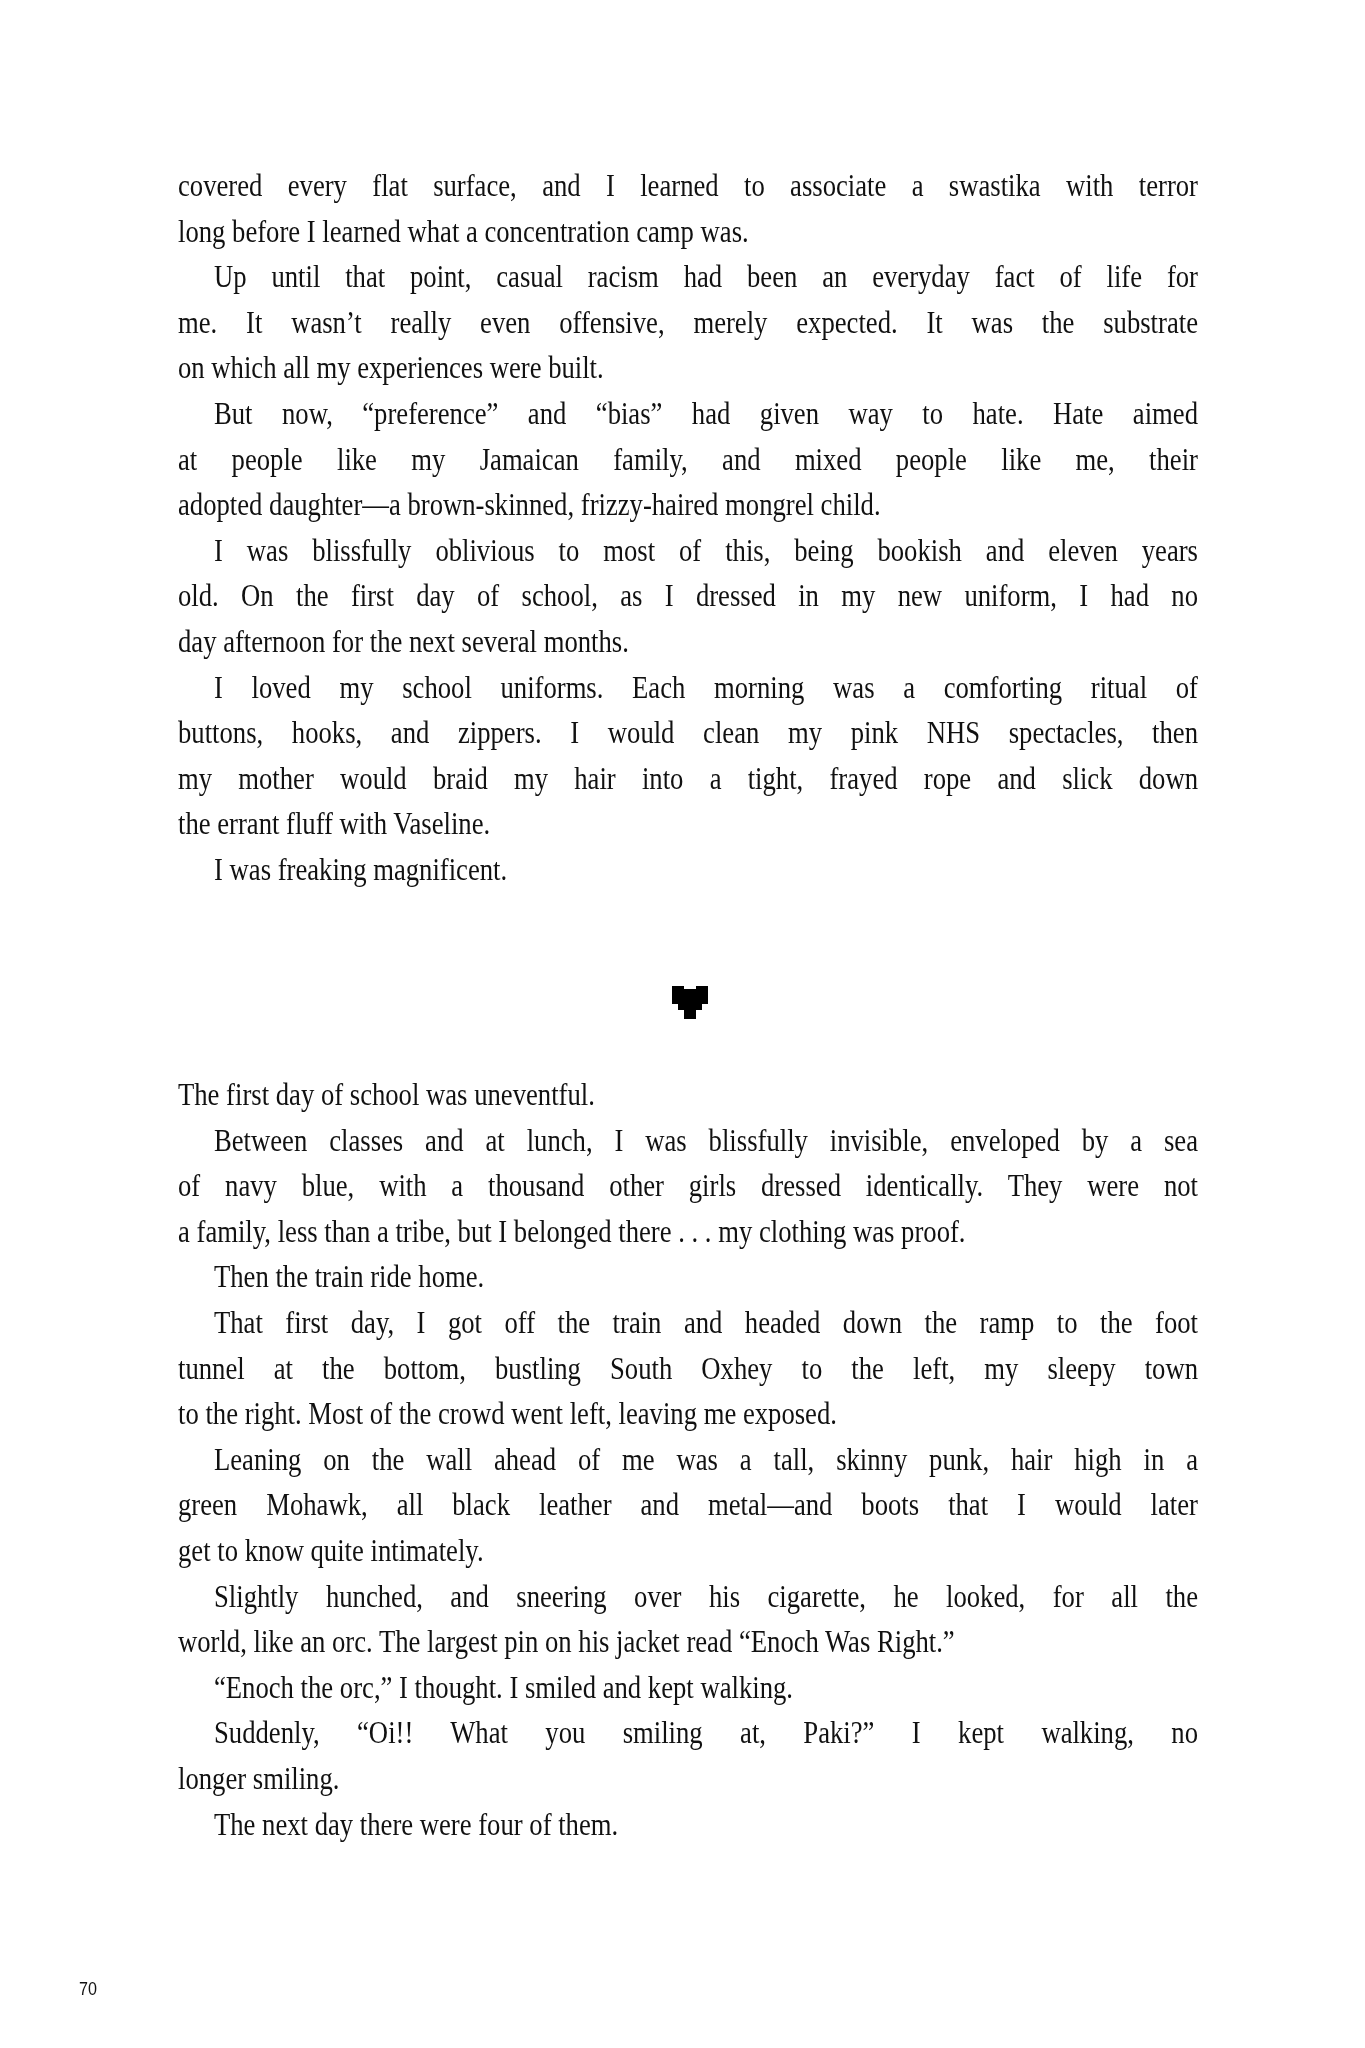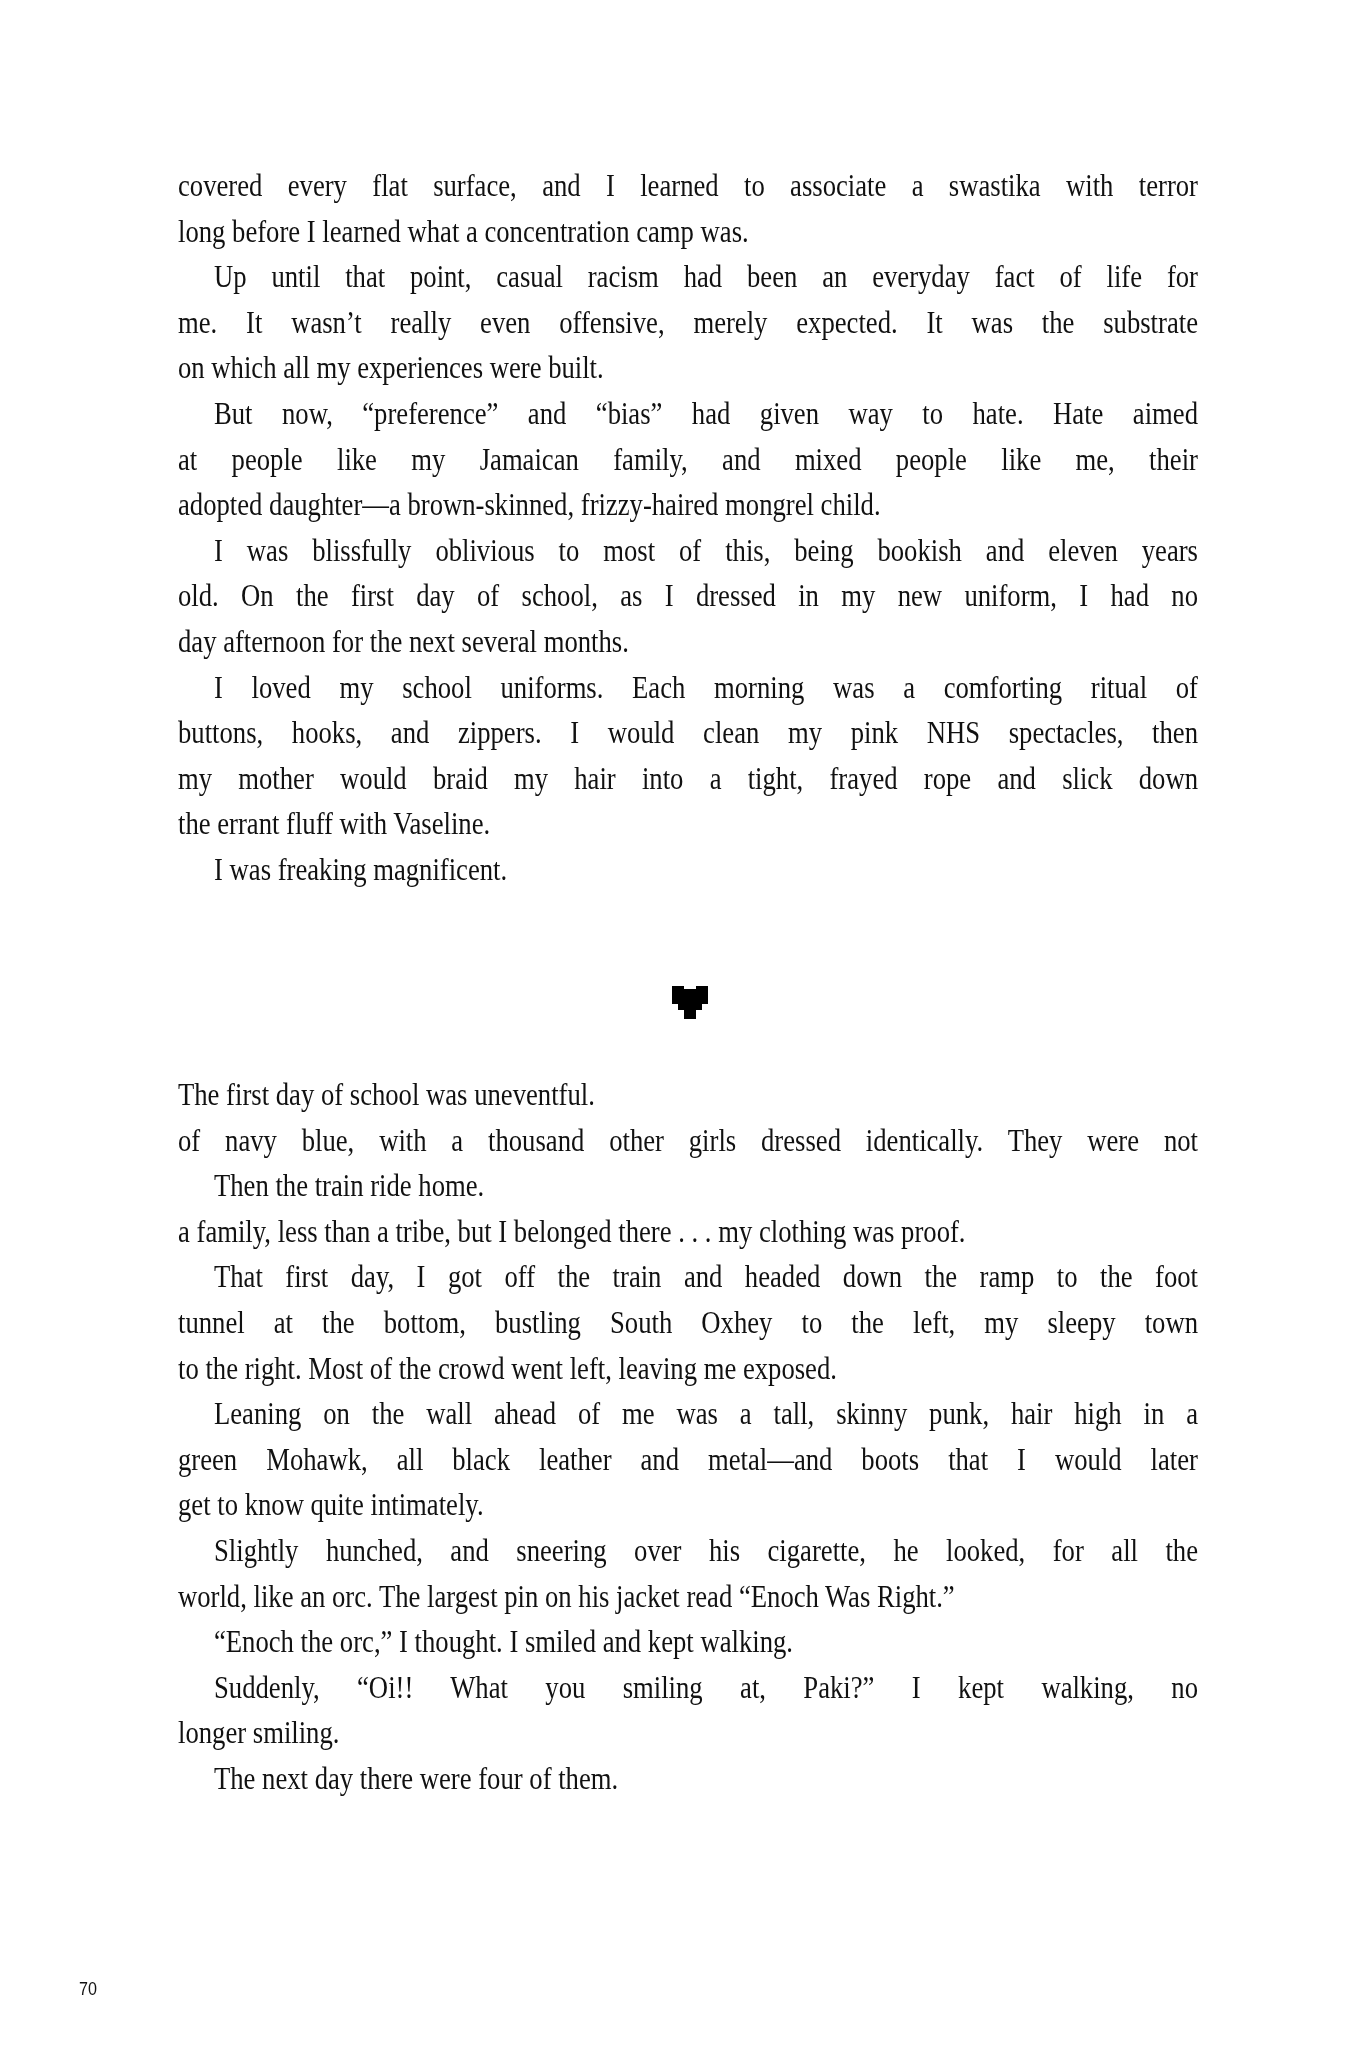--- a/index.html
+++ b/index.html
@@ -51,23 +51,24 @@
       <rect x="4" y="0" width="2" height="1" fill="#000"></rect>
       <rect x="0" y="1" width="6" height="2" fill="#000"></rect>
       <rect x="1" y="3" width="4" height="1" fill="#000"></rect>
       <rect x="2" y="4" width="2" height="1.5" fill="#000"></rect>
       <rect x="2" y="0.5" width="2" height="0.5" fill="#000"></rect>
     </svg>
   </div>
 
   <div class="block" id="bottom-block">
       <div class="line last"><span>The first day of school was uneventful.</span></div>
+      <div class="line indent"><span>Between classes and at lunch, I was blissfully invisible, enveloped by a sea</span></div>
       <div class="line"><span>of navy blue, with a thousand other girls dressed identically. They were not</span></div>
+      <div class="line last"><span>a family, less than a tribe, but I belonged there . . . my clothing was proof.</span></div>
       <div class="line indent last"><span>Then the train ride home.</span></div>
-      <div class="line last"><span>a family, less than a tribe, but I belonged there . . . my clothing was proof.</span></div>
       <div class="line indent"><span>That first day, I got off the train and headed down the ramp to the foot</span></div>
       <div class="line"><span>tunnel at the bottom, bustling South Oxhey to the left, my sleepy town</span></div>
       <div class="line last"><span>to the right. Most of the crowd went left, leaving me exposed.</span></div>
       <div class="line indent"><span>Leaning on the wall ahead of me was a tall, skinny punk, hair high in a</span></div>
       <div class="line"><span>green Mohawk, all black leather and metal—and boots that I would later</span></div>
       <div class="line last"><span>get to know quite intimately.</span></div>
       <div class="line indent"><span>Slightly hunched, and sneering over his cigarette, he looked, for all the</span></div>
       <div class="line last"><span>world, like an orc. The largest pin on his jacket read “Enoch Was Right.”</span></div>
       <div class="line indent last"><span>“Enoch the orc,” I thought. I smiled and kept walking.</span></div>
       <div class="line indent"><span>Suddenly, “Oi!! What you smiling at, Paki?” I kept walking, no</span></div>

